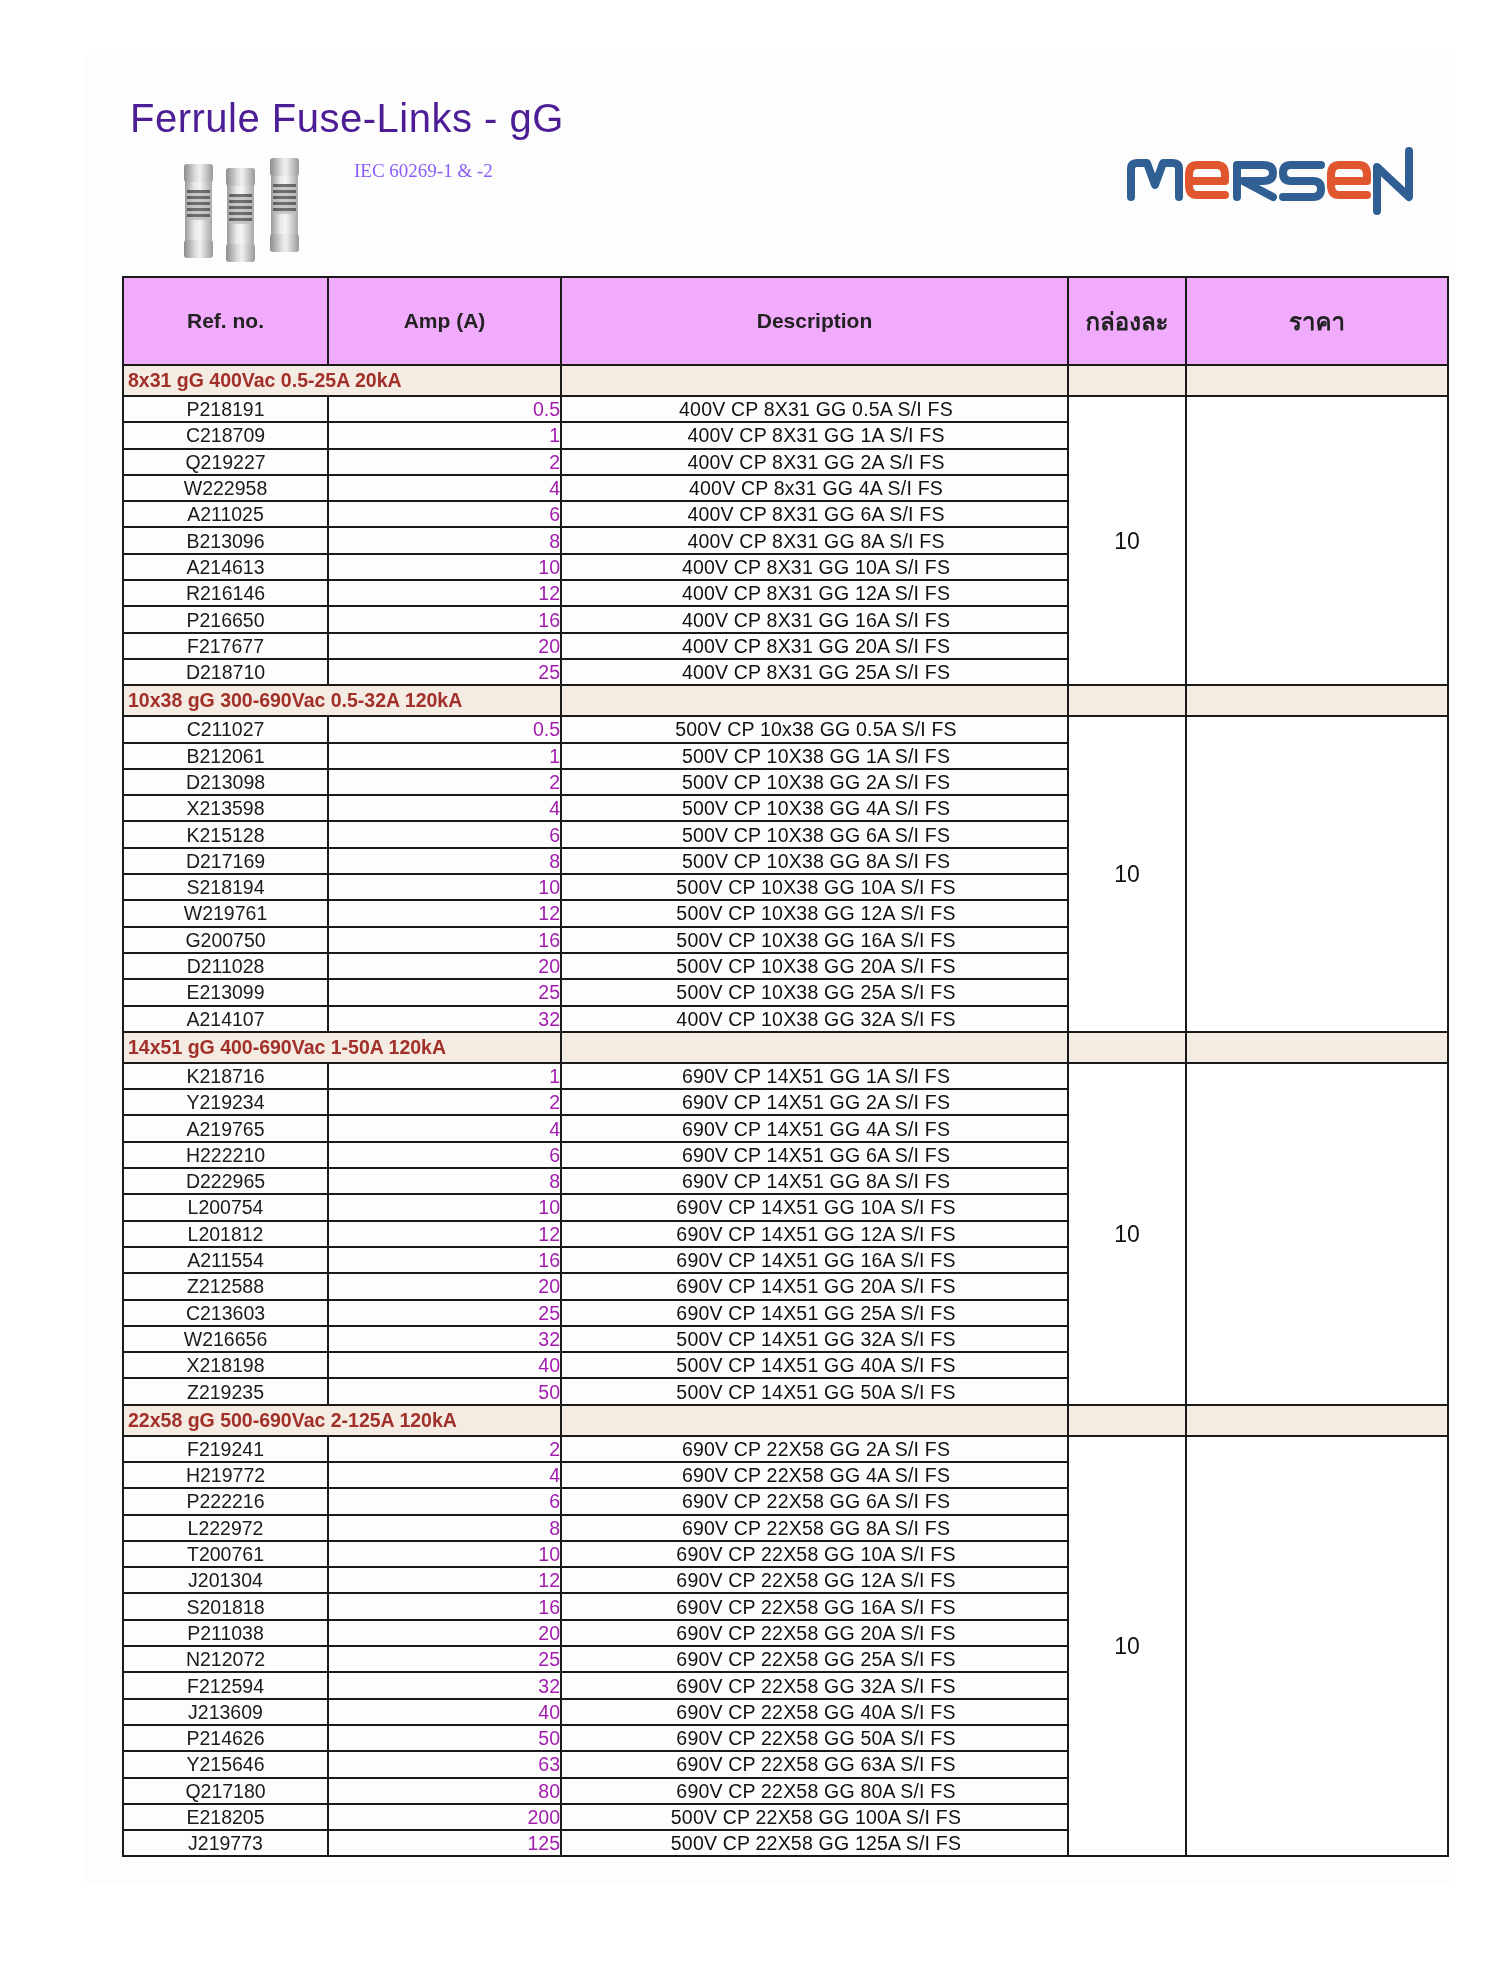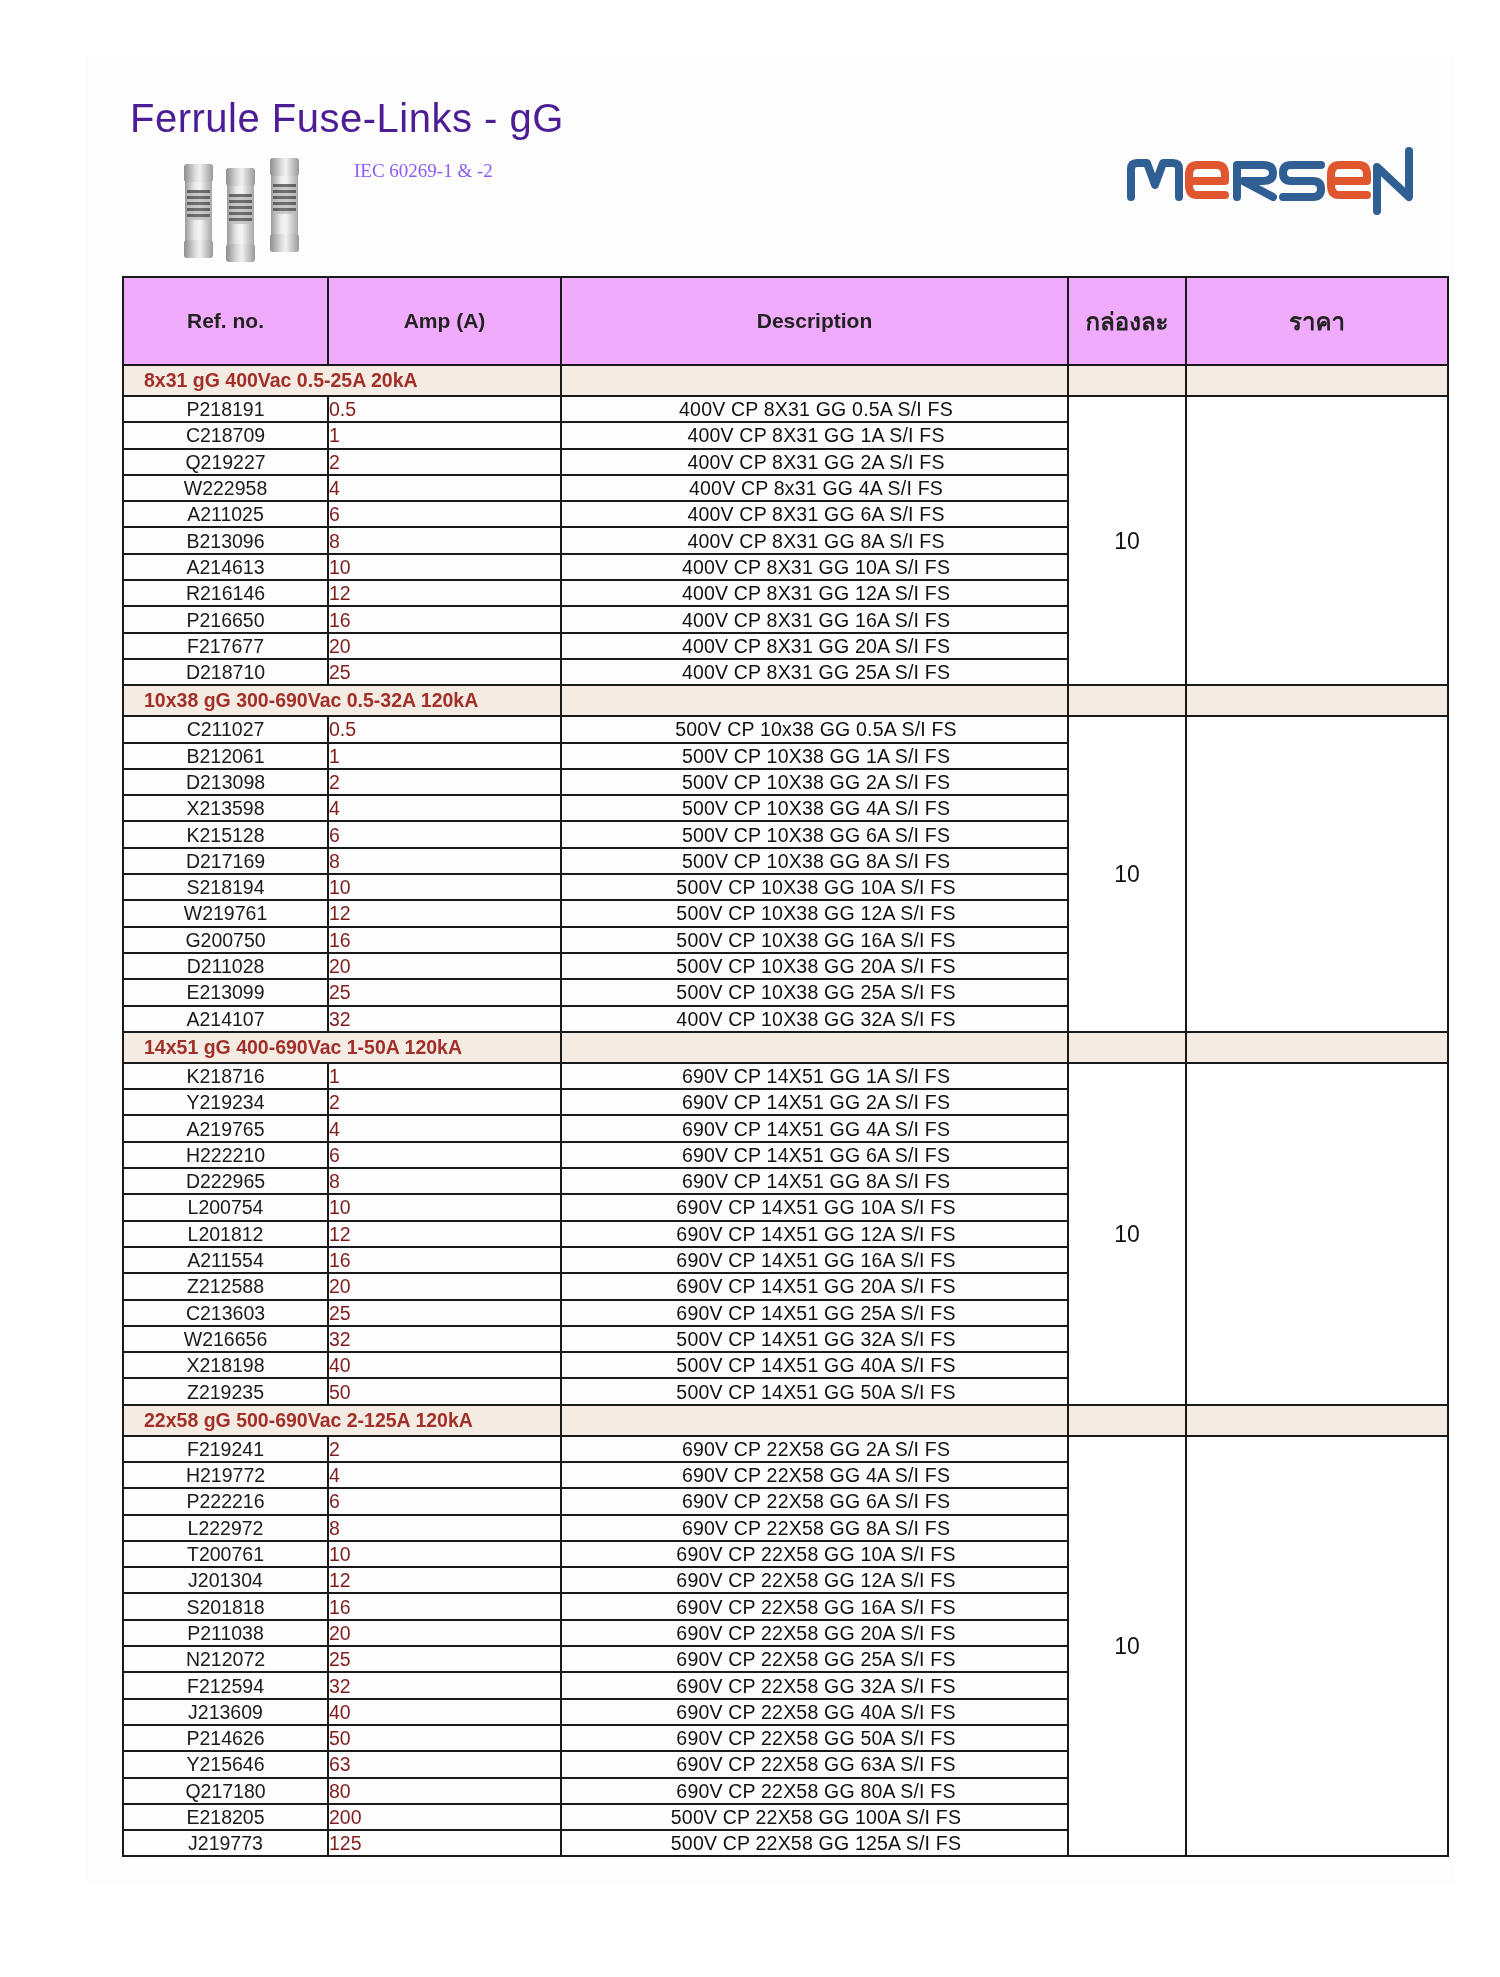--- a/index.html
+++ b/index.html
@@ -46,25 +46,25 @@
   table.fuse-table td, table.fuse-table th {
     border: 2px solid #1a1a1a; padding: 0; overflow: hidden; white-space: nowrap;
   }
   th {
     height: 86px; background: #f0abfc; font-size: 21px; font-weight: bold; color: #222;
     text-align: center;
   }
   th.thai { font-size: 24px; }
   tr.group td { height: 29px; background: #f4ebe2; }
   tr.group td.group-label {
-    color: #a2302a; font-weight: bold; font-size: 19.5px; padding-left: 20px; text-align: left;
+    color: #a2302a; font-weight: bold; font-size: 19.5px; padding-left: 4px; text-align: left;
   }
   tr.item td { height: 24.3px; font-size: 19.5px; line-height: 22px; }
   td.ref { font-weight: normal; text-align: center; color: #1a1a1a; }
-  td.amp { text-align: left; color: #7f1d1d; }
+  td.amp { text-align: right; color: #a21caf; }
   td.desc { text-align: center; padding-left: 3px !important; color: #111; letter-spacing: 0.2px; }
   td.qty { text-align: center; font-size: 23px !important; vertical-align: middle; background: #fff; }
   td.price { background: #fff; }
 </style>
 </head>
 <body>
 
 <div class="page-bg"></div>
 
 <div class="title">Ferrule Fuse-Links - gG</div>

